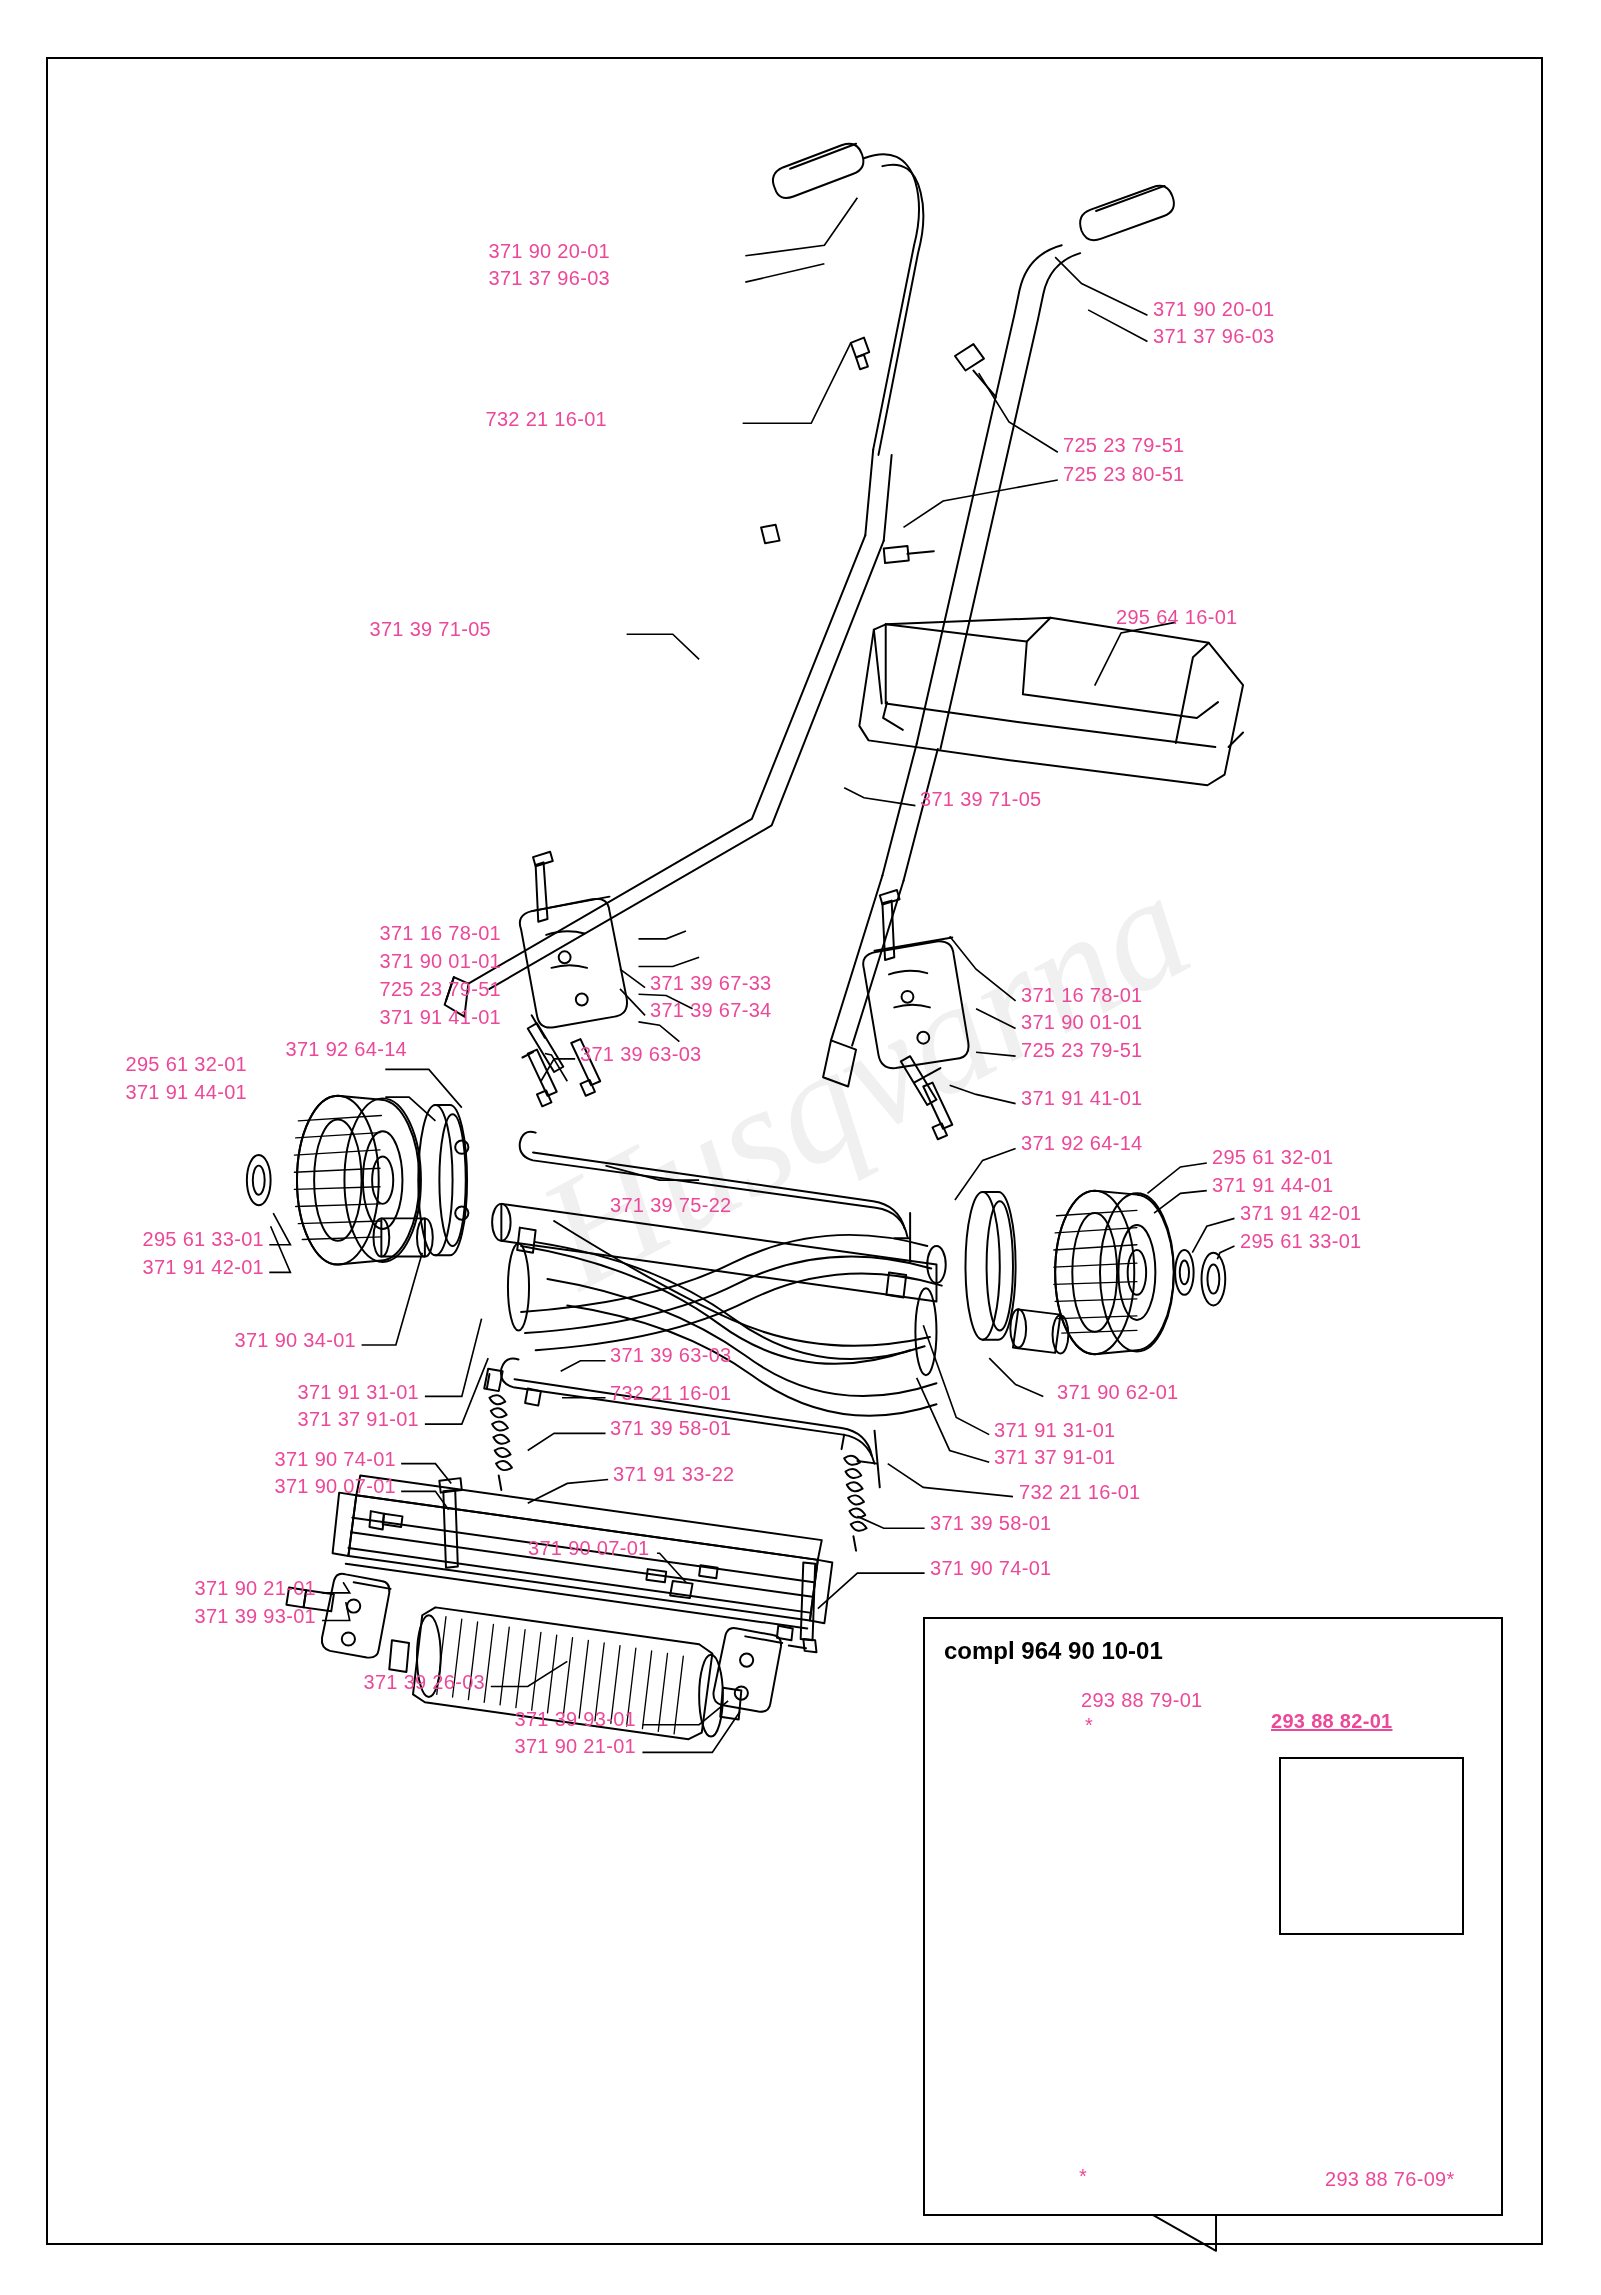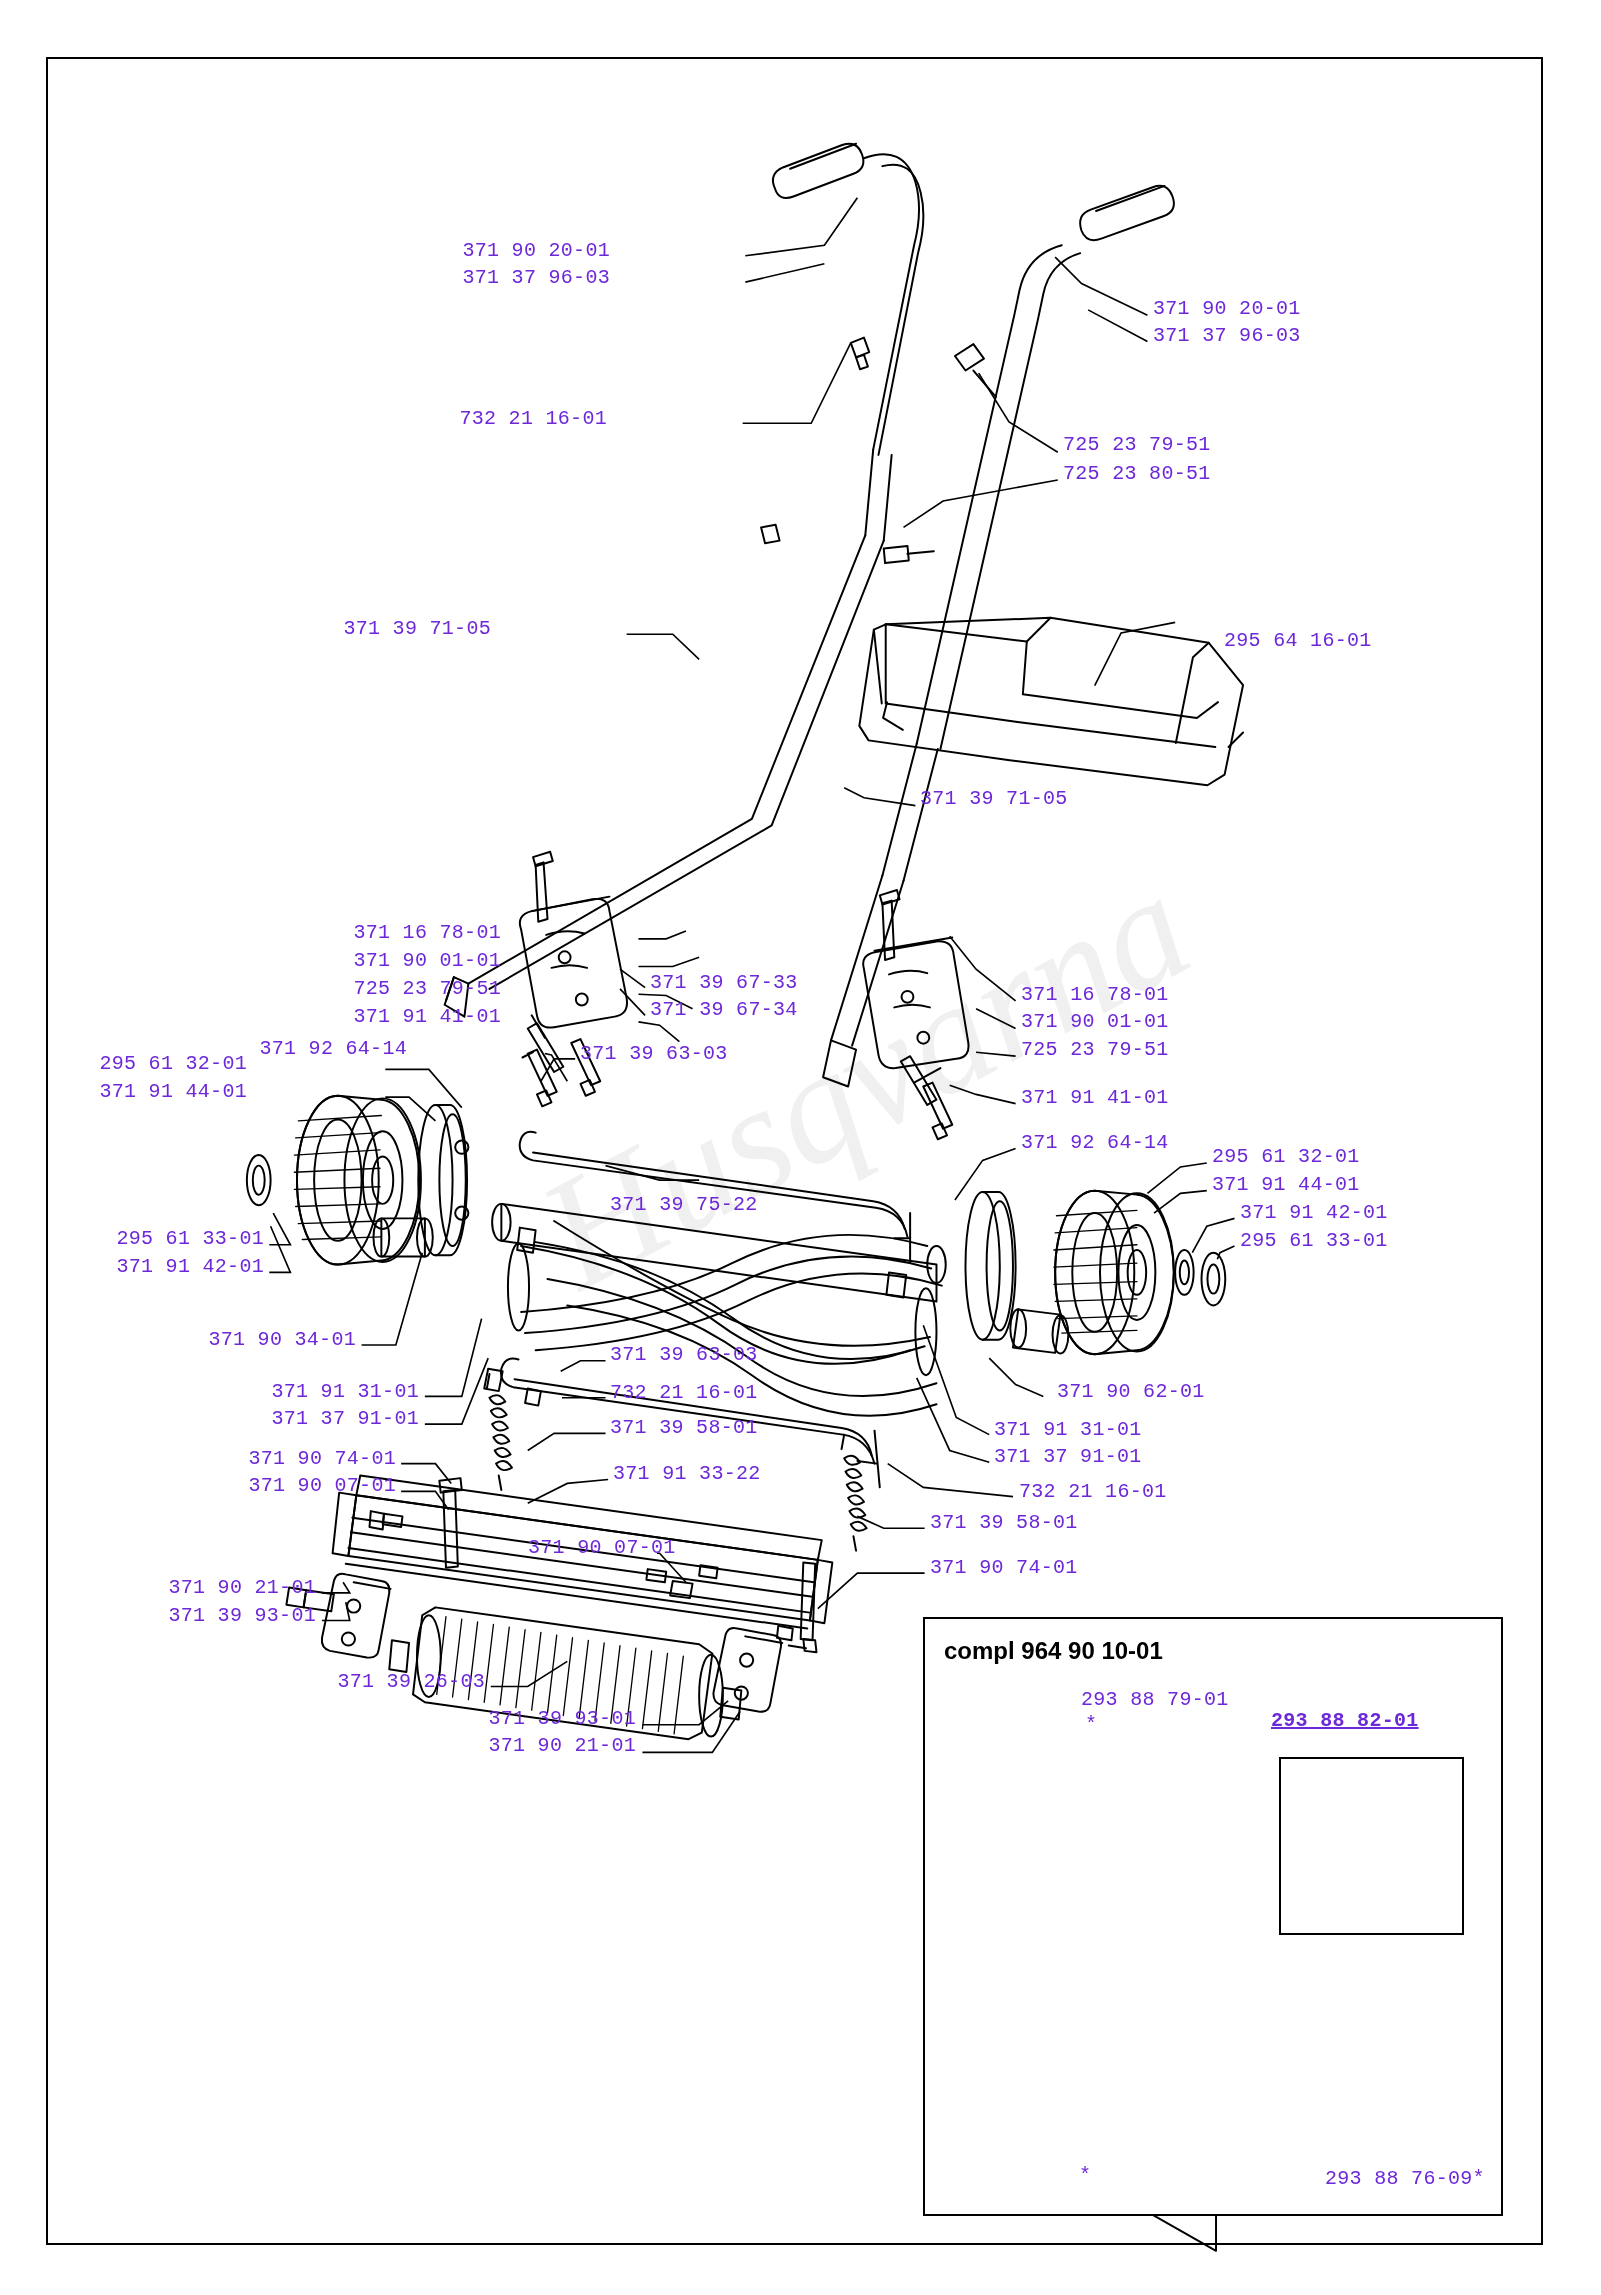--- a/index.html
+++ b/index.html
@@ -15,24 +15,23 @@
     position:absolute;
     left:46px; top:57px;
     width:1497px; height:2188px;
     border:2.6px solid #000;
     box-sizing:border-box;
   }
   .lbl{
     position:absolute;
     font-size:20px;
     line-height:24px;
-    color:#6d28d9;
+    color:#ec4899;
     white-space:nowrap;
     letter-spacing:0.3px;
-    font-family:Liberation Mono, monospace;
   }
   .lbl.r{ text-align:right; }
   .bold{ font-weight:bold; }
   .under{ text-decoration:underline; }
   svg.art{
     position:absolute;
     left:0; top:0;
     width:1602px;
     height:2295px;
     pointer-events:none;
@@ -454,21 +453,21 @@
     </g>
   </svg>
 
   <div class="lbl r" style="left:409px; top:239px; width:201px;">371 90 20-01</div>
   <div class="lbl r" style="left:409px; top:266px; width:201px;">371 37 96-03</div>
   <div class="lbl" style="left:1153px; top:297px;">371 90 20-01</div>
   <div class="lbl" style="left:1153px; top:324px;">371 37 96-03</div>
   <div class="lbl r" style="left:406px; top:407px; width:201px;">732 21 16-01</div>
   <div class="lbl" style="left:1063px; top:433px;">725 23 79-51</div>
   <div class="lbl" style="left:1063px; top:462px;">725 23 80-51</div>
-  <div class="lbl" style="left:1224px; top:605px;margin-top:24px;">295 64 16-01</div>
+  <div class="lbl" style="left:1116px; top:605px;">295 64 16-01</div>
   <div class="lbl r" style="left:290px; top:617px; width:201px;">371 39 71-05</div>
   <div class="lbl" style="left:920px; top:787px;">371 39 71-05</div>
 
   <div class="lbl r" style="left:300px; top:921px; width:201px;">371 16 78-01</div>
   <div class="lbl r" style="left:300px; top:949px; width:201px;">371 90 01-01</div>
   <div class="lbl r" style="left:300px; top:977px; width:201px;">725 23 79-51</div>
   <div class="lbl r" style="left:300px; top:1005px; width:201px;">371 91 41-01</div>
   <div class="lbl r" style="left:206px; top:1037px; width:201px;">371 92 64-14</div>
   <div class="lbl r" style="left:46px;  top:1052px; width:201px;">295 61 32-01</div>
   <div class="lbl r" style="left:46px;  top:1080px; width:201px;">371 91 44-01</div>

